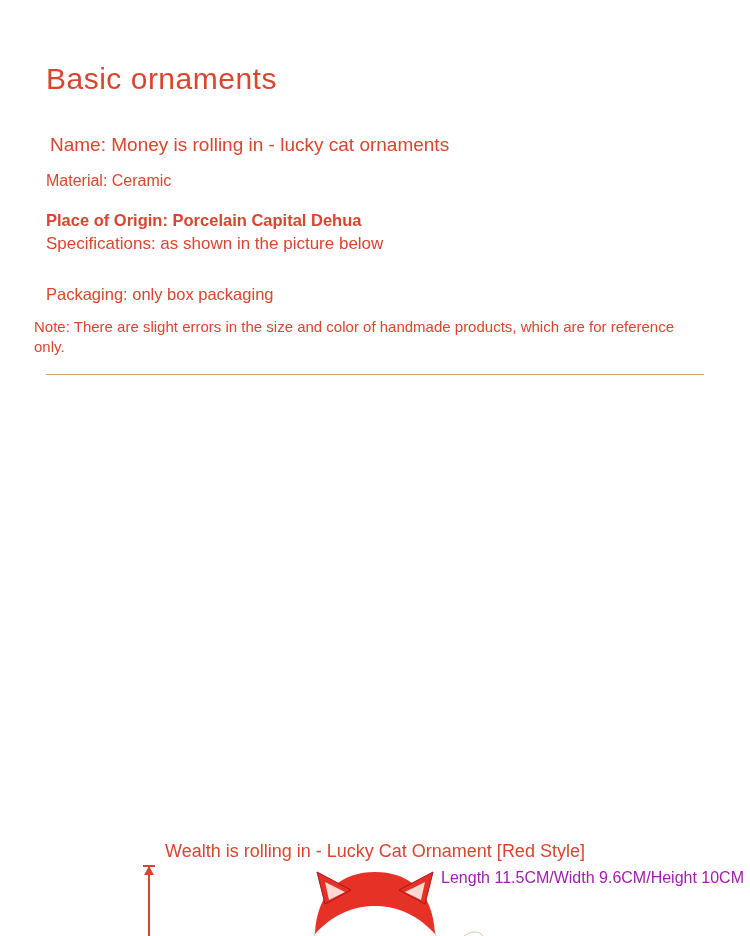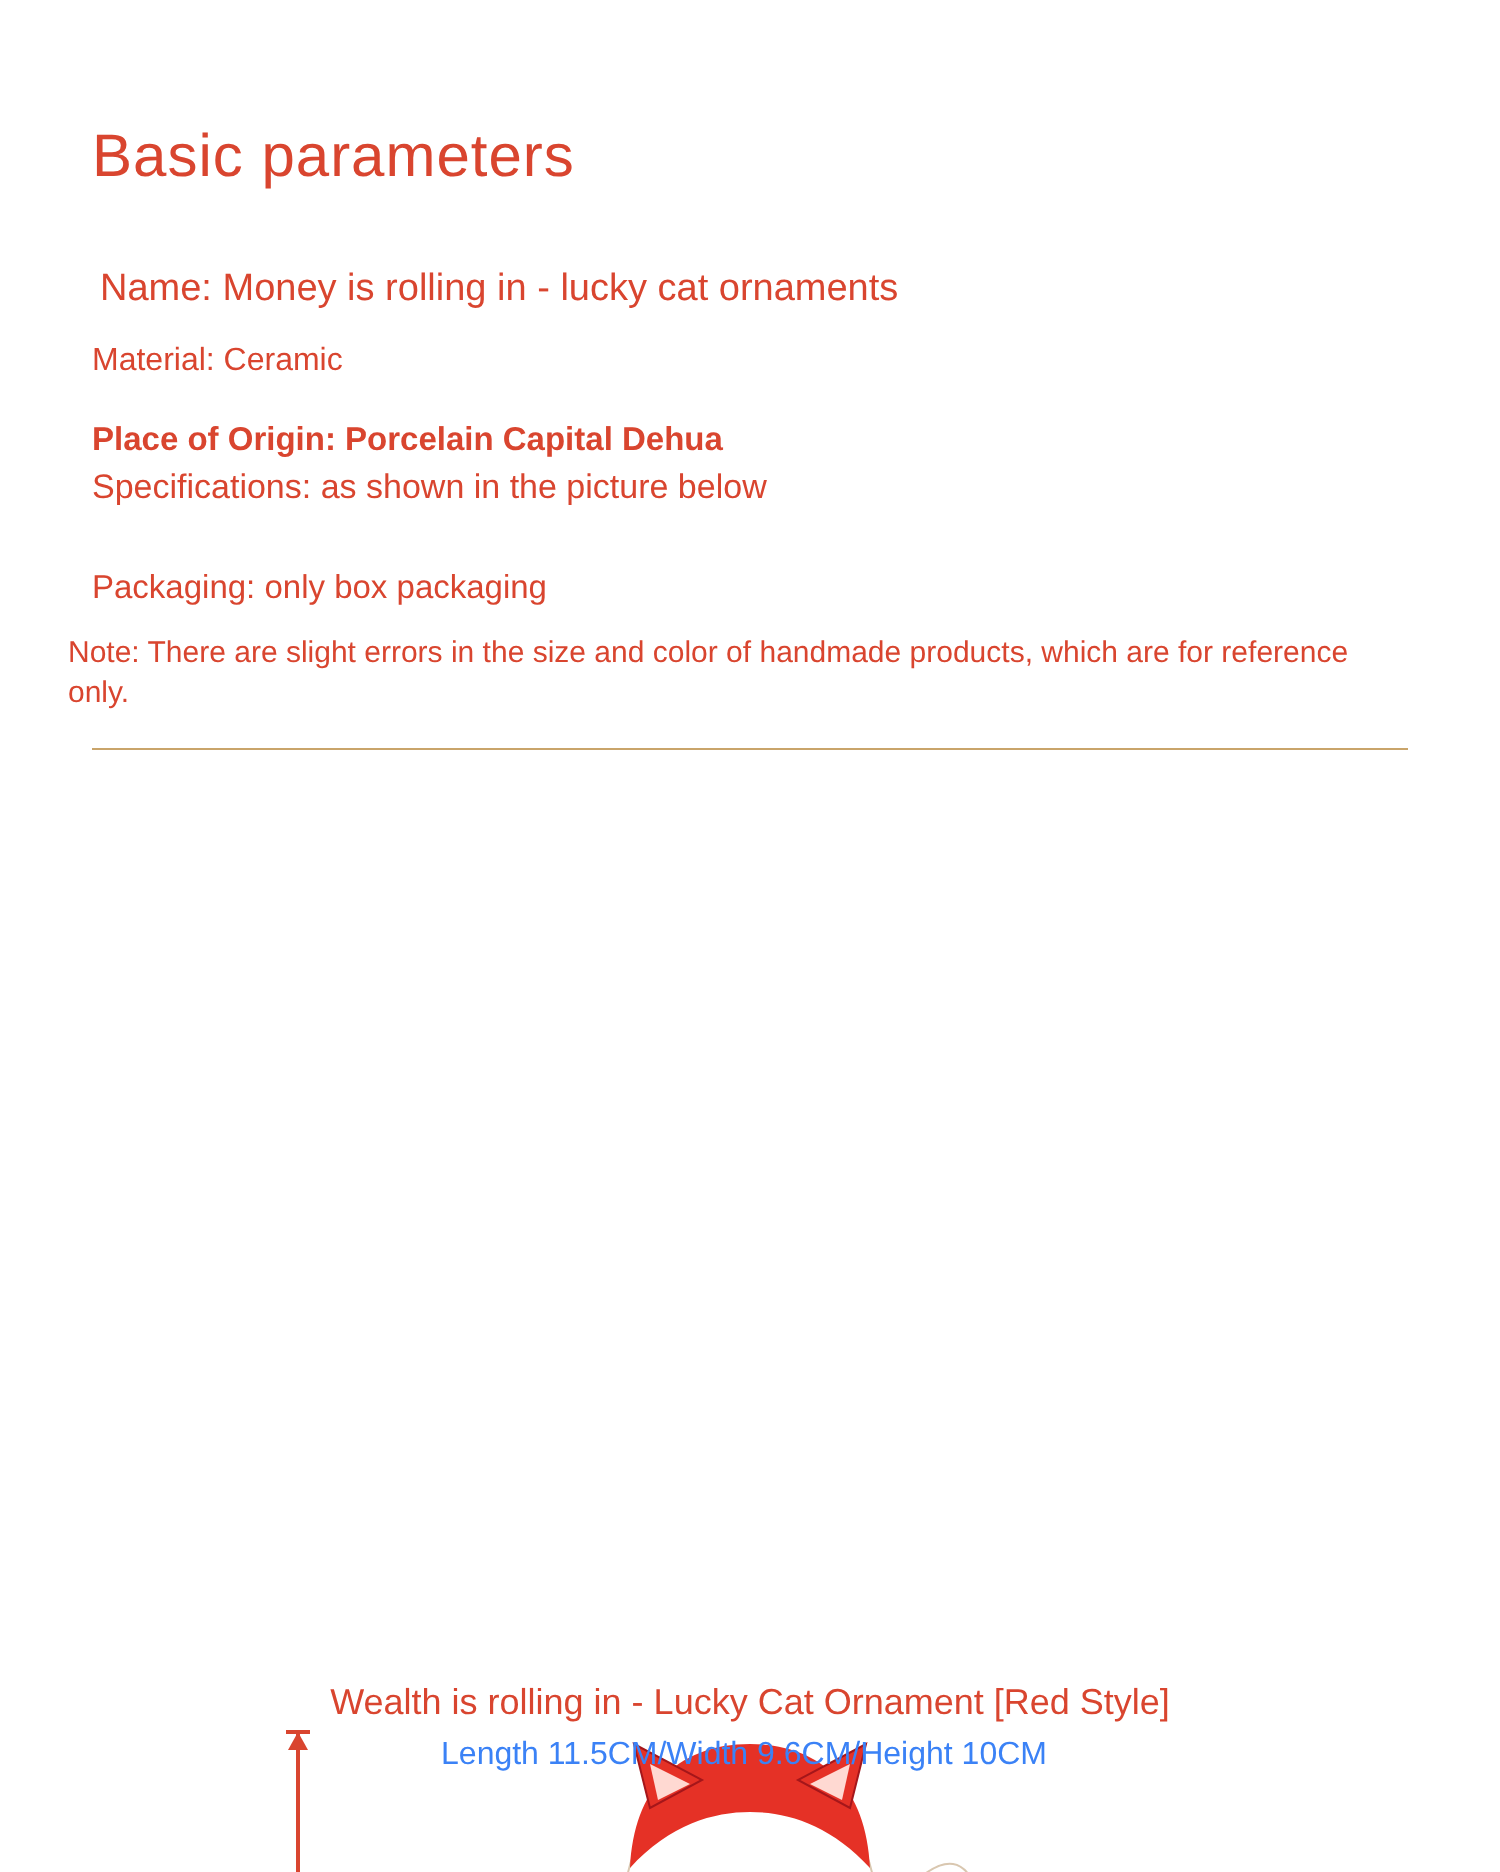--- a/index.html
+++ b/index.html
@@ -104,39 +104,39 @@
     width: 750px;
     text-align: center;
     font-size: 18px;
     color: #d9452f;
   }
   .caption2 {
     position: absolute;
     left: 0;
     top: 869px;
     width: 744px;
-    text-align: center;
+    text-align: right;
     font-size: 16px;
-    color: #3b82f6;
+    color: #a21caf;
   }
 
   
   .cat-wrap {
     position: absolute;
     left: 175px;
     top: 450px;
     width: 400px;
     height: 320px;
   }
 </style>
 </head>
 <body>
 
 <div class="params">
-  <div class="params-title">Basic parameters</div>
+  <div class="params-title">Basic ornaments</div>
 
   <div class="param-line p-name">Name: Money is rolling in - lucky cat ornaments</div>
   <div class="param-line p-mat">Material: Ceramic</div>
   <div class="param-line p-origin">Place of Origin: Porcelain Capital Dehua</div>
   <div class="param-line p-spec">Specifications: as shown in the picture below</div>
   <div class="param-line p-pack">Packaging: only box packaging</div>
   <div class="param-line p-note">Note: There are slight errors in the size and color of handmade products, which are for reference only.</div>
 </div>
 
 <div class="divider"></div>

